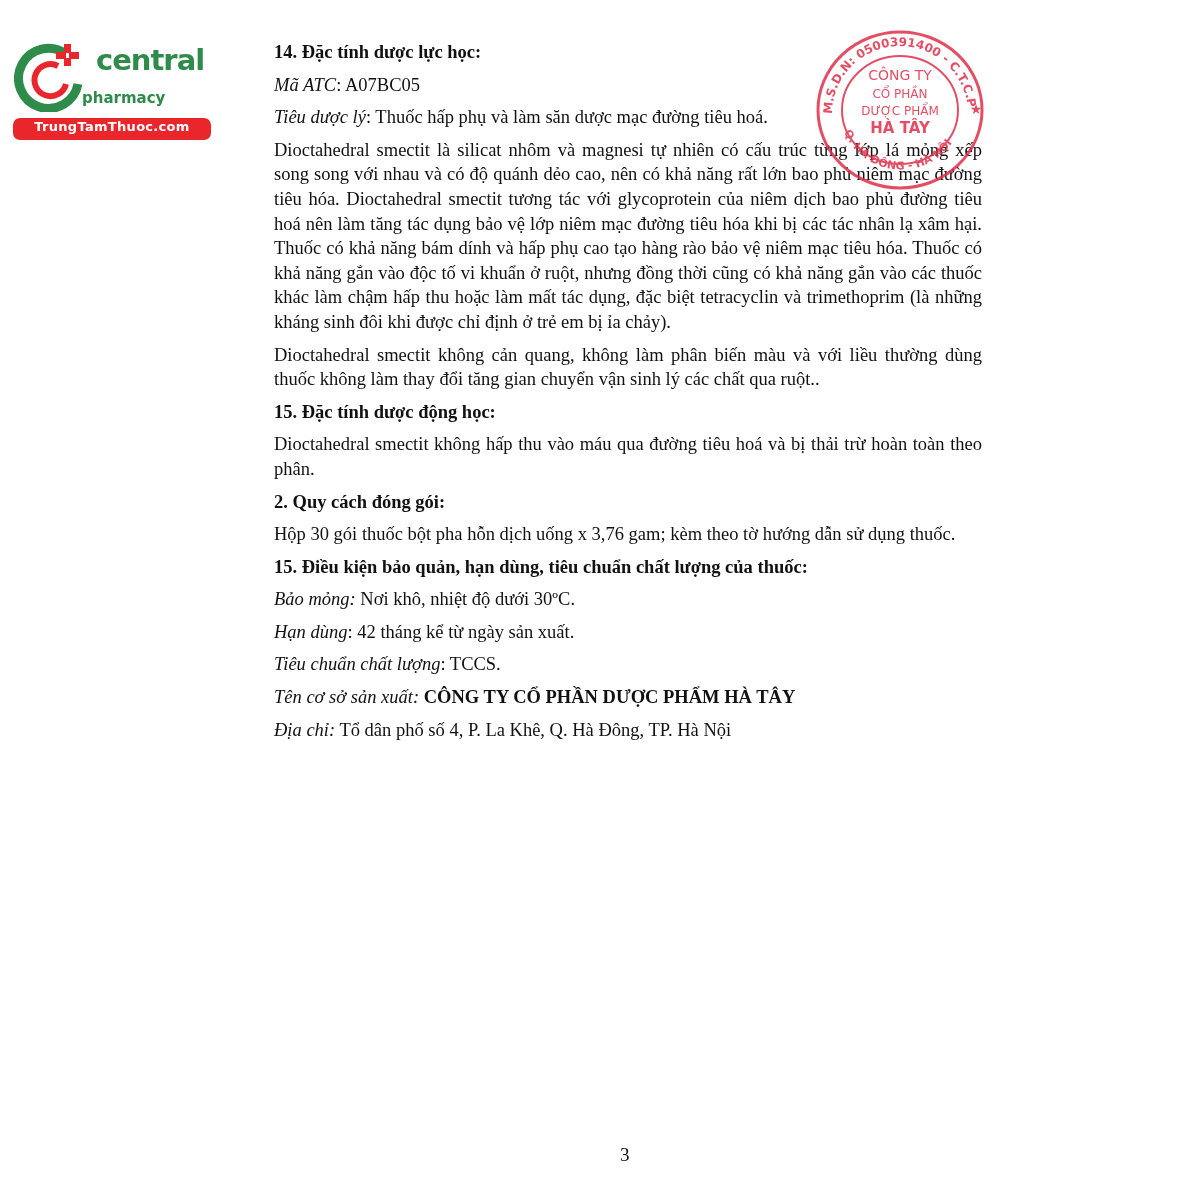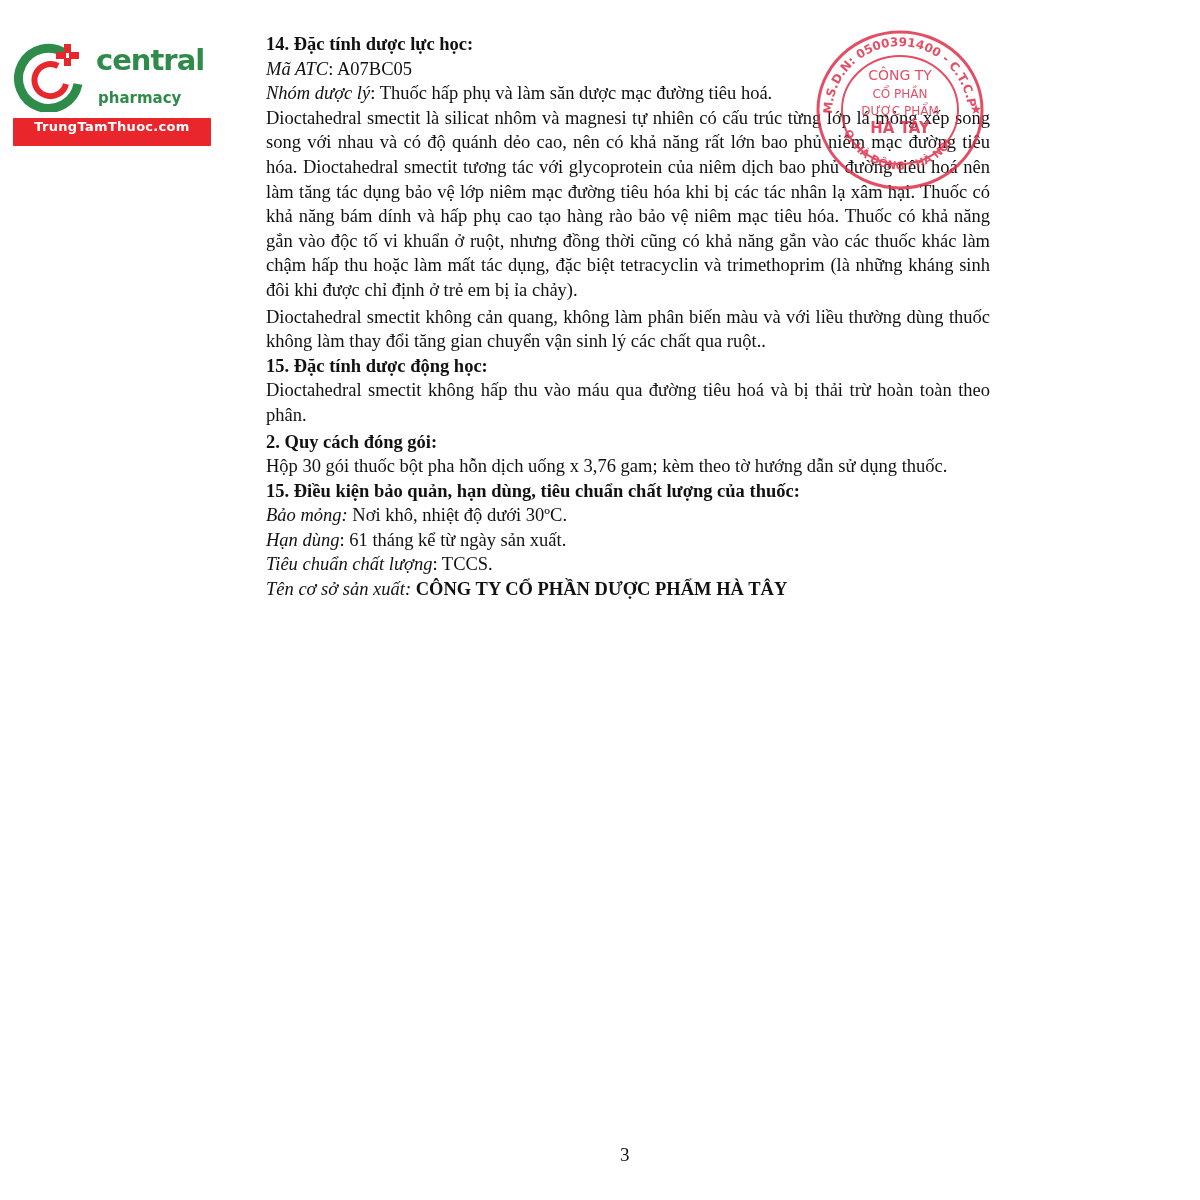--- a/index.html
+++ b/index.html
@@ -1,23 +1,23 @@
 <!DOCTYPE html>
 <html><head>
 <meta charset="utf-8">
 <style>
   html, body { margin: 0; padding: 0; background: #ffffff; }
   body { width: 1200px; height: 1200px; position: relative; overflow: hidden; font-family: "Liberation Serif", serif; color: #111; }
   .logo { position: absolute; left: 8px; top: 34px; width: 205px; height: 104px; }
   .logo-mark { position: absolute; left: 6px; top: 6px; width: 72px; height: 72px; }
   .logo-word { position: absolute; left: 88px; top: 12px; font-family: "DejaVu Sans", sans-serif; font-size: 29px; font-weight: bold; color: #2e8b4a; letter-spacing: -1px; line-height: 1; }
-  .logo-sub { position: absolute; left: 90px; top: 55px; font-family: "DejaVu Sans", sans-serif; font-size: 15px; font-weight: bold; color: #2e8b4a; }
-  .logo-banner { position: absolute; left: 5px; top: 84px; width: 198px; height: 28px; background: #e8262b; border-radius: 1px; color: #fff; font-family: "DejaVu Sans", sans-serif; font-size: 13px; font-weight: bold; text-align: center; line-height: 17px; letter-spacing: 0.3px; }
+  .logo-sub { position: absolute; left: 74px; top: 55px; font-family: "DejaVu Sans", sans-serif; font-size: 15px; font-weight: bold; color: #2e8b4a; }
+  .logo-banner { position: absolute; left: 5px; top: 84px; width: 198px; height: 22px; background: #e8262b; border-radius: 7px; color: #fff; font-family: "DejaVu Sans", sans-serif; font-size: 13px; font-weight: bold; text-align: center; line-height: 17px; letter-spacing: 0.3px; }
   .doc { position: absolute; left: 266px; top: 32px; width: 724px; font-size: 18.5px; line-height: 24.6px; }
-  .doc p { margin: 0; text-align: justify; }
+  .doc p { margin: 8px; text-align: justify; }
   .doc .h { font-weight: bold; }
   .doc .i { font-style: italic; }
   .doc .bi { font-style: italic; font-weight: normal; }
   .doc .b { font-weight: bold; }
   .gap { margin-top: 2px !important; }
   .stamp { position: absolute; left: 808px; top: 22px; width: 184px; height: 170px; opacity: 0.85; pointer-events: none; }
   .page-num { position: absolute; left: 620px; top: 1144px; font-size: 19px; }
 </style>
 </head>
 <body>
@@ -31,36 +31,37 @@
     <rect x="52" y="13" width="3" height="5" fill="#fff"></rect>
   </svg>
   <div class="logo-word">central</div>
   <div class="logo-sub">pharmacy</div>
   <div class="logo-banner">TrungTamThuoc.com</div>
 </div>
 
 <div class="doc">
   <p class="h">14. Đặc tính dược lực học:</p>
   <p><span class="i">Mã ATC</span><span>: A07BC05</span></p>
-  <p><span class="i">Nhóm dược lý</span><span>: Thuốc hấp phụ và làm săn dược mạc đường tiêu hoá.</span></p>
+  <p><span class="i">Tiêu dược lý</span><span>: Thuốc hấp phụ và làm săn dược mạc đường tiêu hoá.</span></p>
   <p>Dioctahedral smectit là silicat nhôm và magnesi tự nhiên có cấu trúc từng lớp lá mỏng xếp song song với nhau và có độ quánh dẻo cao, nên có khả năng rất lớn bao phủ niêm mạc đường tiêu hóa. Dioctahedral smectit tương tác với glycoprotein của niêm dịch bao phủ đường tiêu hoá nên làm tăng tác dụng bảo vệ lớp niêm mạc đường tiêu hóa khi bị các tác nhân lạ xâm hại. Thuốc có khả năng bám dính và hấp phụ cao tạo hàng rào bảo vệ niêm mạc tiêu hóa. Thuốc có khả năng gắn vào độc tố vi khuẩn ở ruột, nhưng đồng thời cũng có khả năng gắn vào các thuốc khác làm chậm hấp thu hoặc làm mất tác dụng, đặc biệt tetracyclin và trimethoprim (là những kháng sinh đôi khi được chỉ định ở trẻ em bị ỉa chảy).</p>
   <p class="gap">Dioctahedral smectit không cản quang, không làm phân biến màu và với liều thường dùng thuốc không làm thay đổi tăng gian chuyển vận sinh lý các chất qua ruột..</p>
 
   <p class="h">15. Đặc tính dược động học:</p>
   <p>Dioctahedral smectit không hấp thu vào máu qua đường tiêu hoá và bị thải trừ hoàn toàn theo phân.</p>
 
   <p class="h gap">2. Quy cách đóng gói:</p>
   <p>Hộp 30 gói thuốc bột pha hỗn dịch uống x 3,76 gam; kèm theo tờ hướng dẫn sử dụng thuốc.</p>
 
   <p class="h">15. Điều kiện bảo quản, hạn dùng, tiêu chuẩn chất lượng của thuốc:</p>
   <p><span class="i">Bảo mỏng:</span><span> Nơi khô, nhiệt độ dưới 30ºC.</span></p>
-  <p><span class="i">Hạn dùng</span><span>: 61 tháng kể từ ngày sản xuất.</span></p>
+  <p><span class="i">Hạn dùng</span><span>: 42 tháng kể từ ngày sản xuất.</span></p>
   <p><span class="i">Tiêu chuẩn chất lượng</span><span>: TCCS.</span></p>
 
   <p><span class="bi">Tên cơ sở sản xuất:</span><span class="b"> CÔNG TY CỔ PHẦN DƯỢC PHẨM HÀ TÂY</span></p>
+  <p><span class="bi">Địa chỉ:</span><span> Tổ dân phố số 4, P. La Khê, Q. Hà Đông, TP. Hà Nội</span></p>
 </div>
 
 <svg class="stamp" viewBox="0 0 184 170">
   <defs>
     <path id="ringTop" d="M24 92 A68 68 0 0 1 160 92"></path>
     <path id="ringBot" d="M36 110 A62 62 0 0 0 150 110"></path>
   </defs>
   <ellipse cx="92" cy="88" rx="82" ry="78" fill="none" stroke="#e0304a" stroke-width="3"></ellipse>
   <ellipse cx="92" cy="88" rx="58" ry="54" fill="none" stroke="#e0304a" stroke-width="2"></ellipse>
   <text font-family="DejaVu Sans, sans-serif" font-size="12" fill="#e0304a" font-weight="bold">

